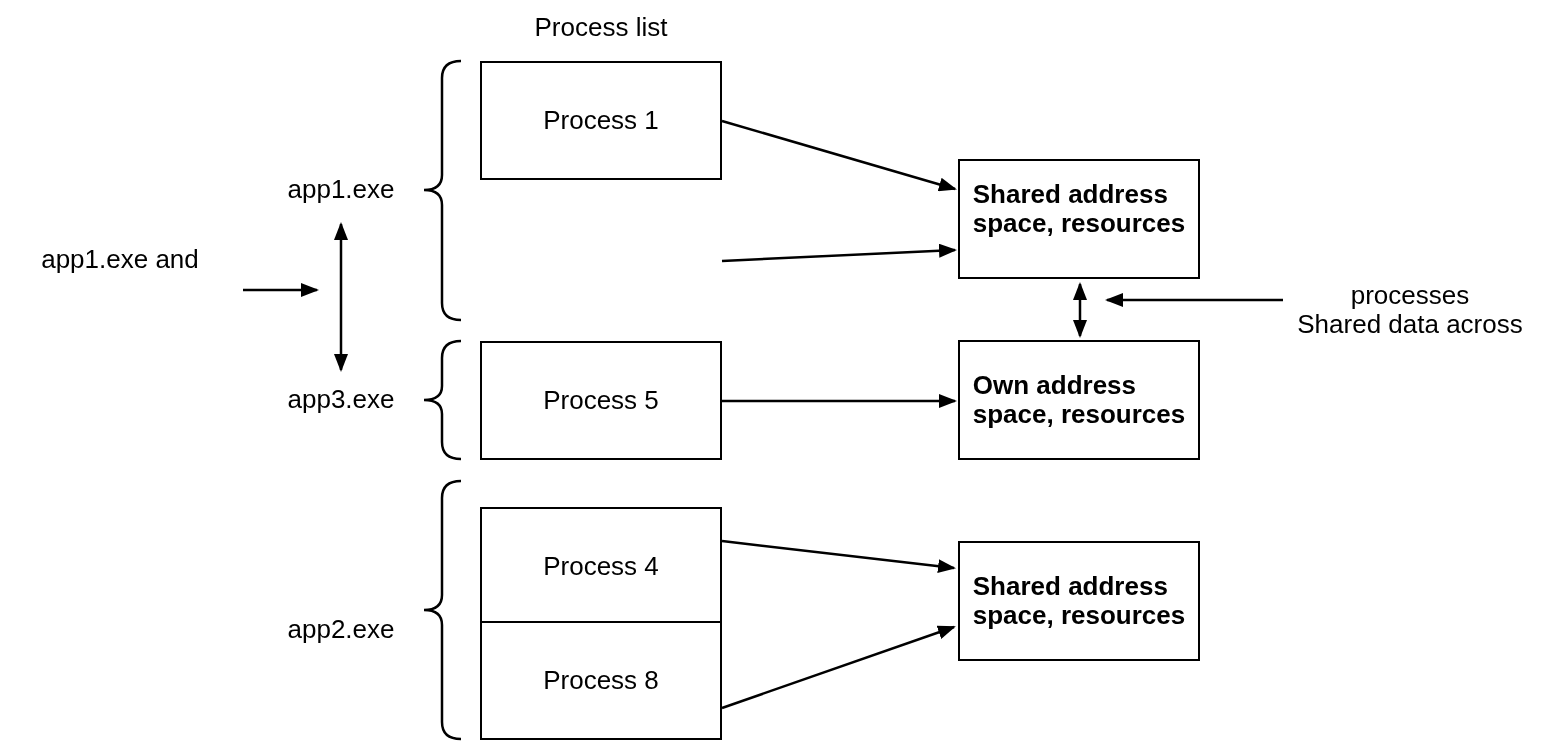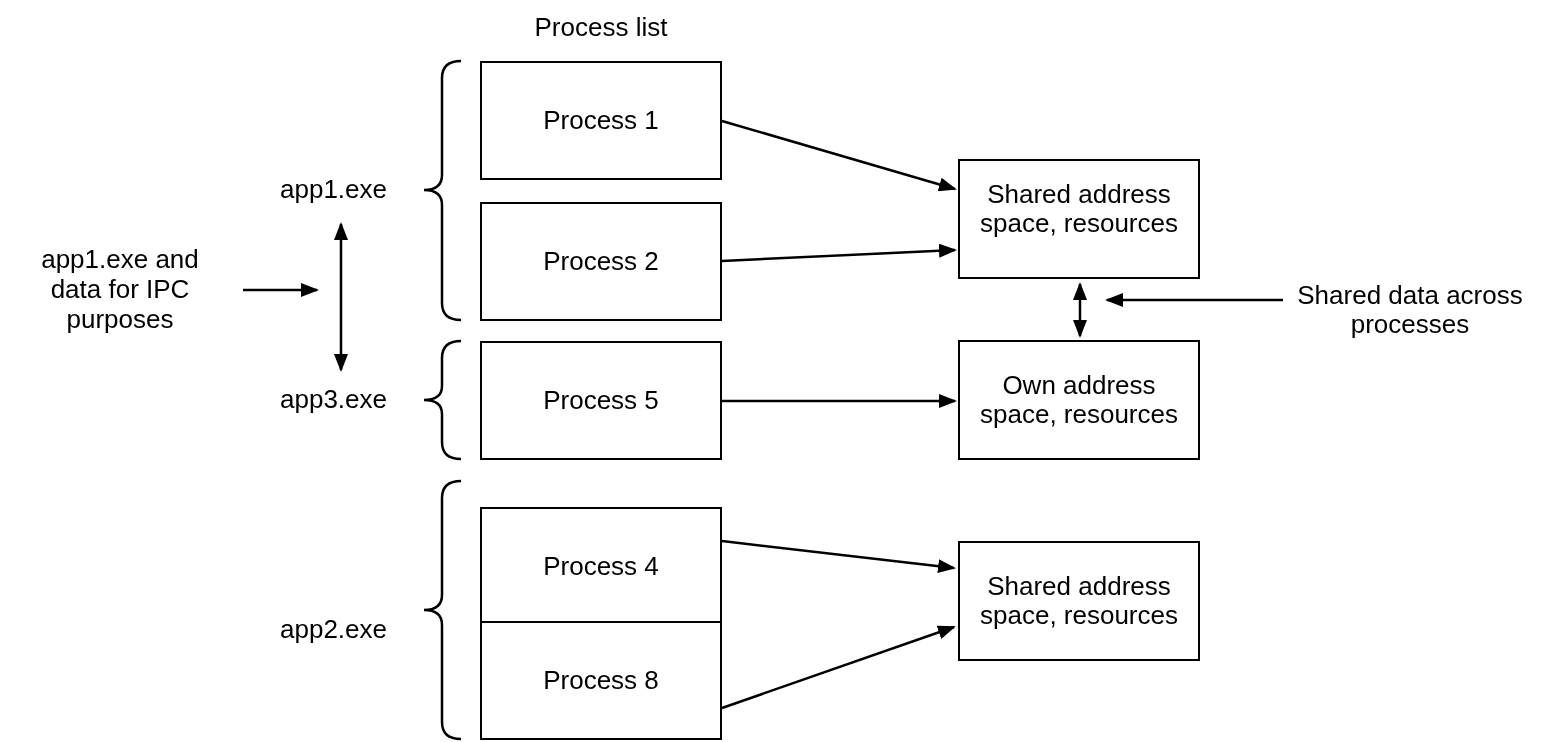--- a/index.html
+++ b/index.html
@@ -19,36 +19,36 @@
     left: 0; top: 0;
     width: 1542px; height: 742px;
   }
   .box {
     position: absolute;
     border: 2.5px solid #000000;
     background: #ffffff;
     display: flex;
     align-items: center;
     justify-content: center;
-    text-align: center;
+    text-align: left;
   }
   .proc-box { left: 480px; width: 242px; height: 119px; }
   .mem-box  { left: 958px; width: 242px; height: 120px; }
-  .mem-text { line-height: 29px; }
+  .mem-text { line-height: 29px; font-weight: bold; }
   .mem-text span { display: block; }
   .raised { transform: translateY(-10px); }
   .title {
     position: absolute;
     left: 480px; top: 12px; width: 242px;
     text-align: center; line-height: 30px;
   }
   .group-label {
     position: absolute;
     left: 280px; width: 122px;
-    text-align: left; line-height: 30px;
+    text-align: center; line-height: 30px;
   }
   .note {
     position: absolute;
     text-align: center;
   }
   .note span { display: block; }
   .note-left  { left: 0px;    top: 244px; width: 240px; line-height: 30px; }
   .note-right { left: 1296px; top: 281px; width: 228px; line-height: 29px; }
   .shape { stroke: #000000; stroke-width: 2.5; fill: none; }
 </style>
@@ -81,23 +81,20 @@
     <line class="shape" x1="1080" y1="284" x2="1080" y2="336" marker-start="url(#ah)" marker-end="url(#ah)"></line>
 
     <line class="shape" x1="1283" y1="300" x2="1107" y2="300" marker-end="url(#ah)"></line>
   </svg>
 
   <div class="title">Process list</div>
 
   <div class="box proc-box" style="top:61px">
     <span>Process 1</span>
   </div>
-  <div class="box proc-box" style="top:202px">
-    <span>Process 2</span>
-  </div>
   <div class="box proc-box" style="top:341px">
     <span>Process 5</span>
   </div>
   <div class="box proc-box" style="top:507px">
     <span>Process 4</span>
   </div>
   <div class="box proc-box" style="top:621px">
     <span>Process 8</span>
   </div>
 
@@ -119,20 +116,19 @@
       <span>space, resources</span>
     </div>
   </div>
 
   <div class="group-label" style="top:174px">app1.exe</div>
   <div class="group-label" style="top:384px">app3.exe</div>
   <div class="group-label" style="top:614px">app2.exe</div>
 
   <div class="note note-left">
     <span>app1.exe and</span>
-    <span>data for IPC purposes</span>
   </div>
   <div class="note note-right">
+    <span>processes</span>
     <span>Shared data across</span>
-    <span>processes</span>
   </div>
 
 </div>
 
 </body></html>

